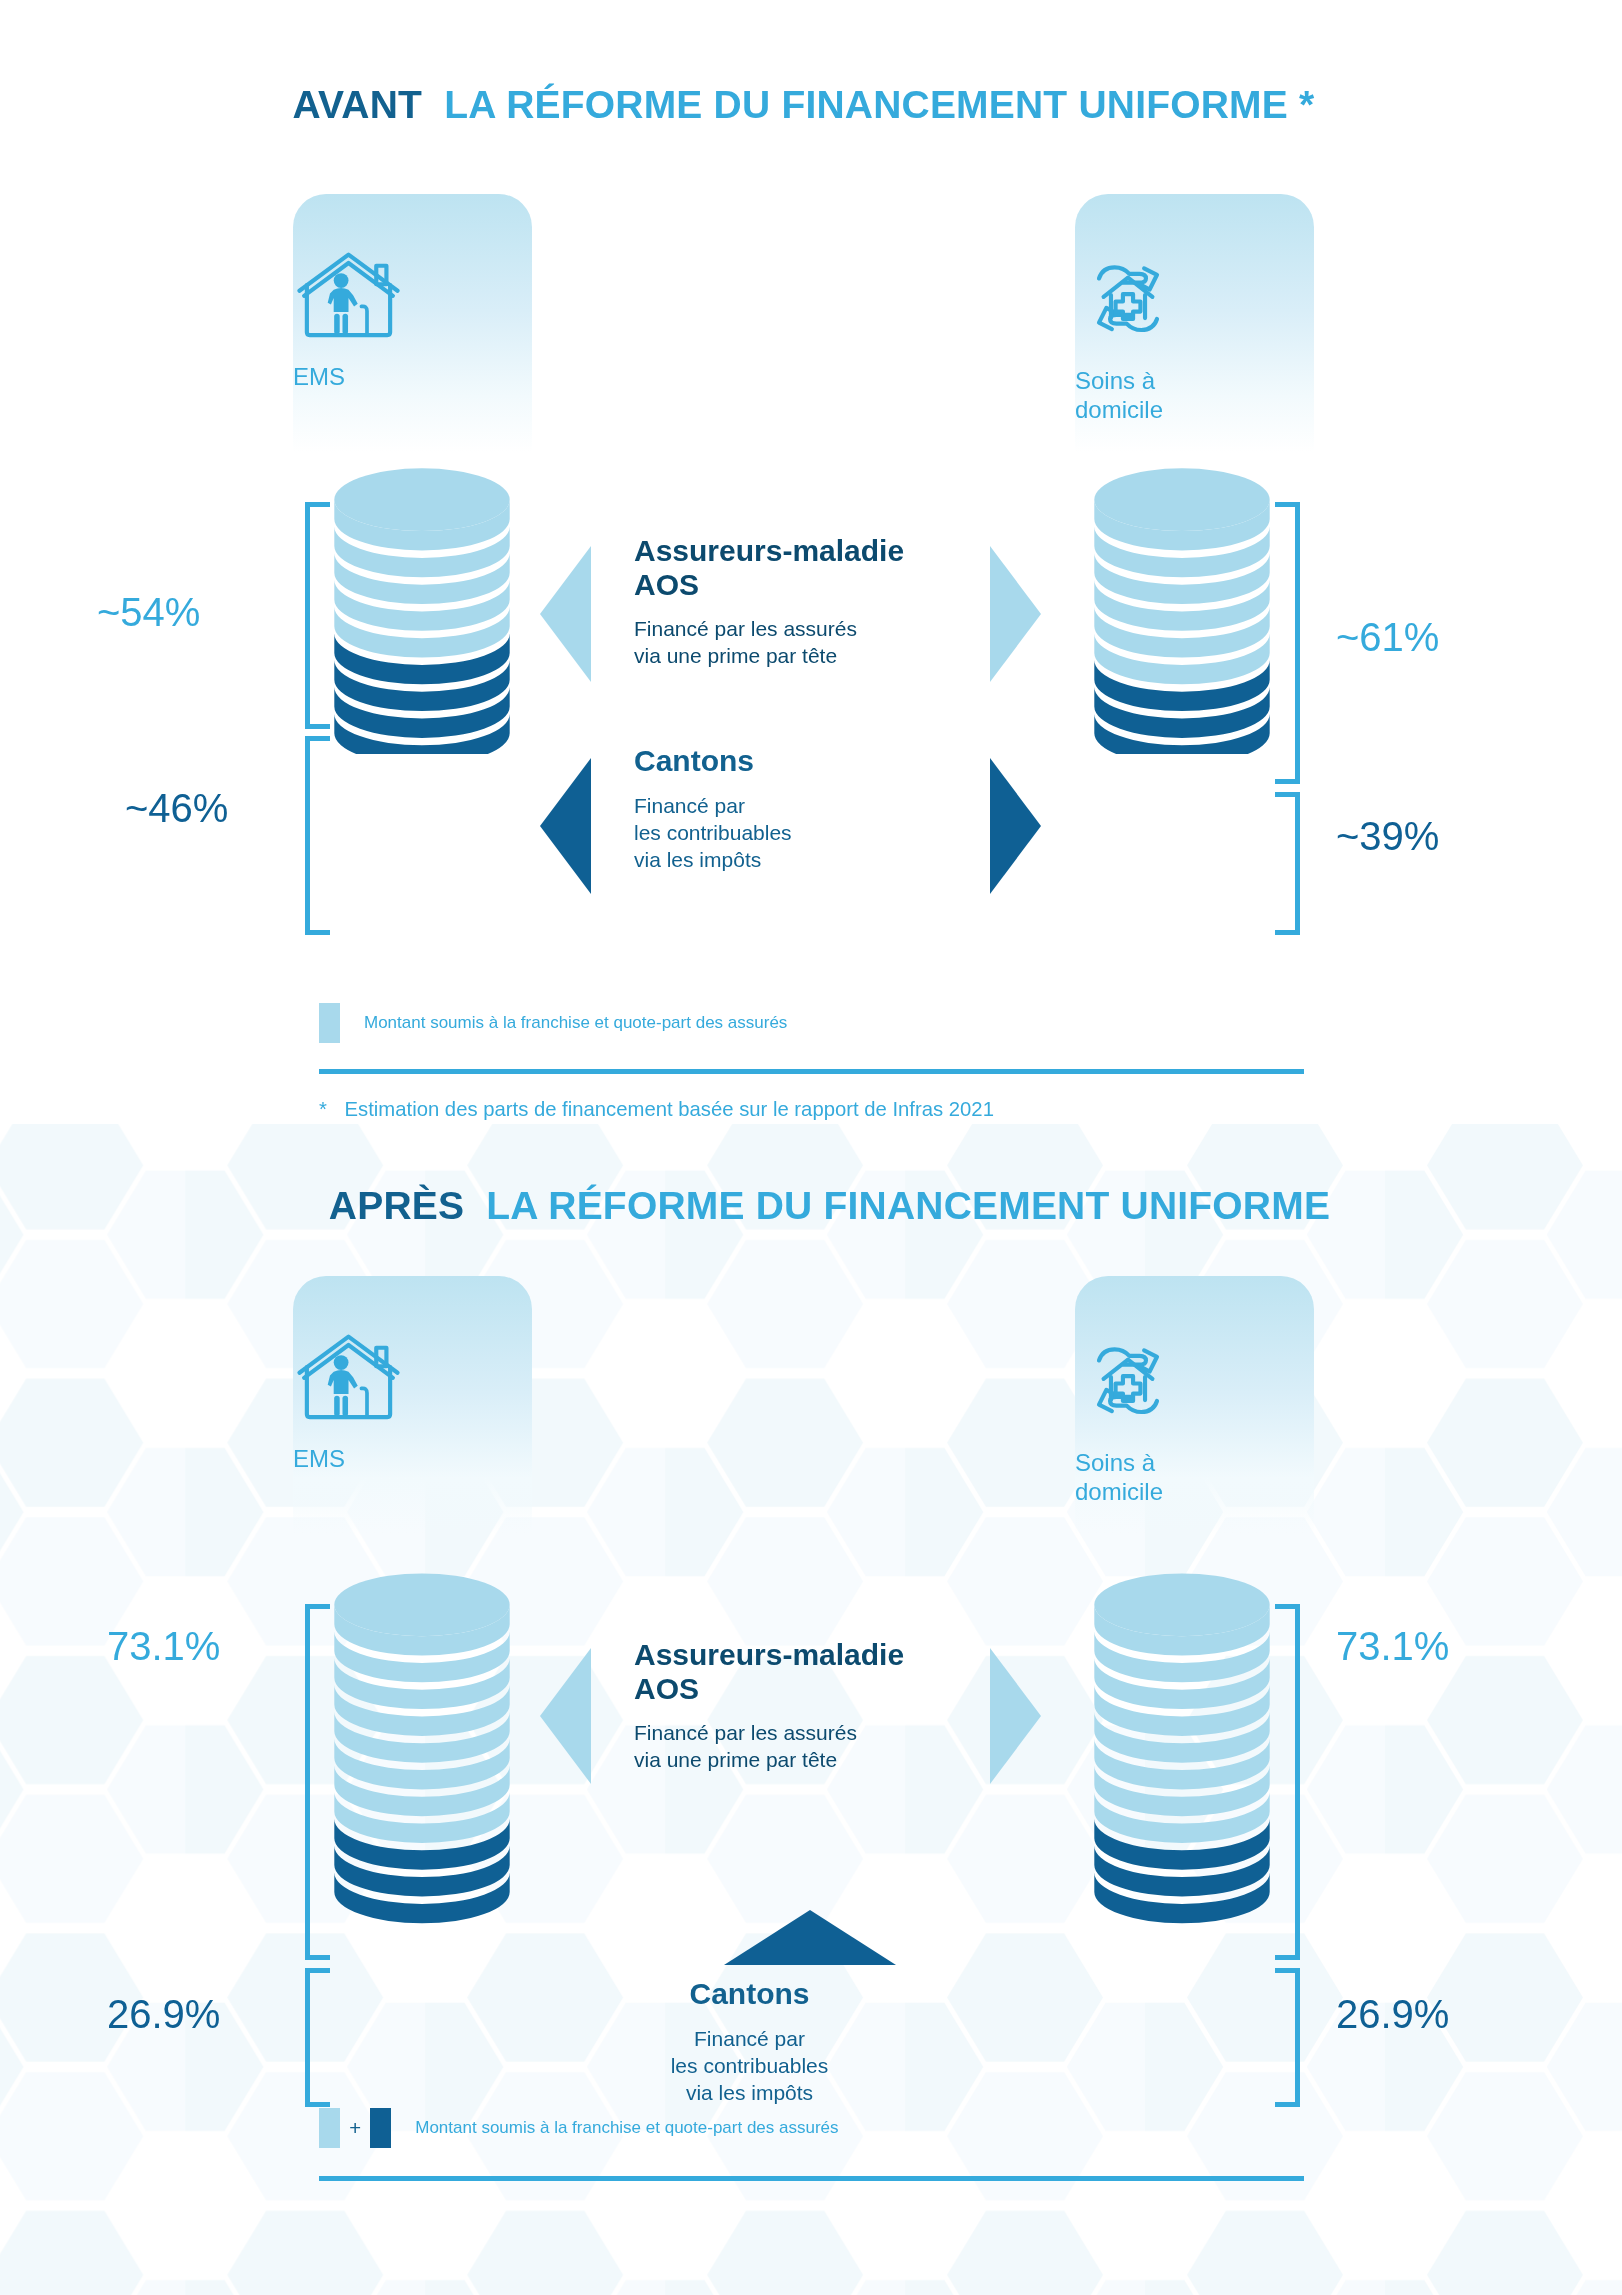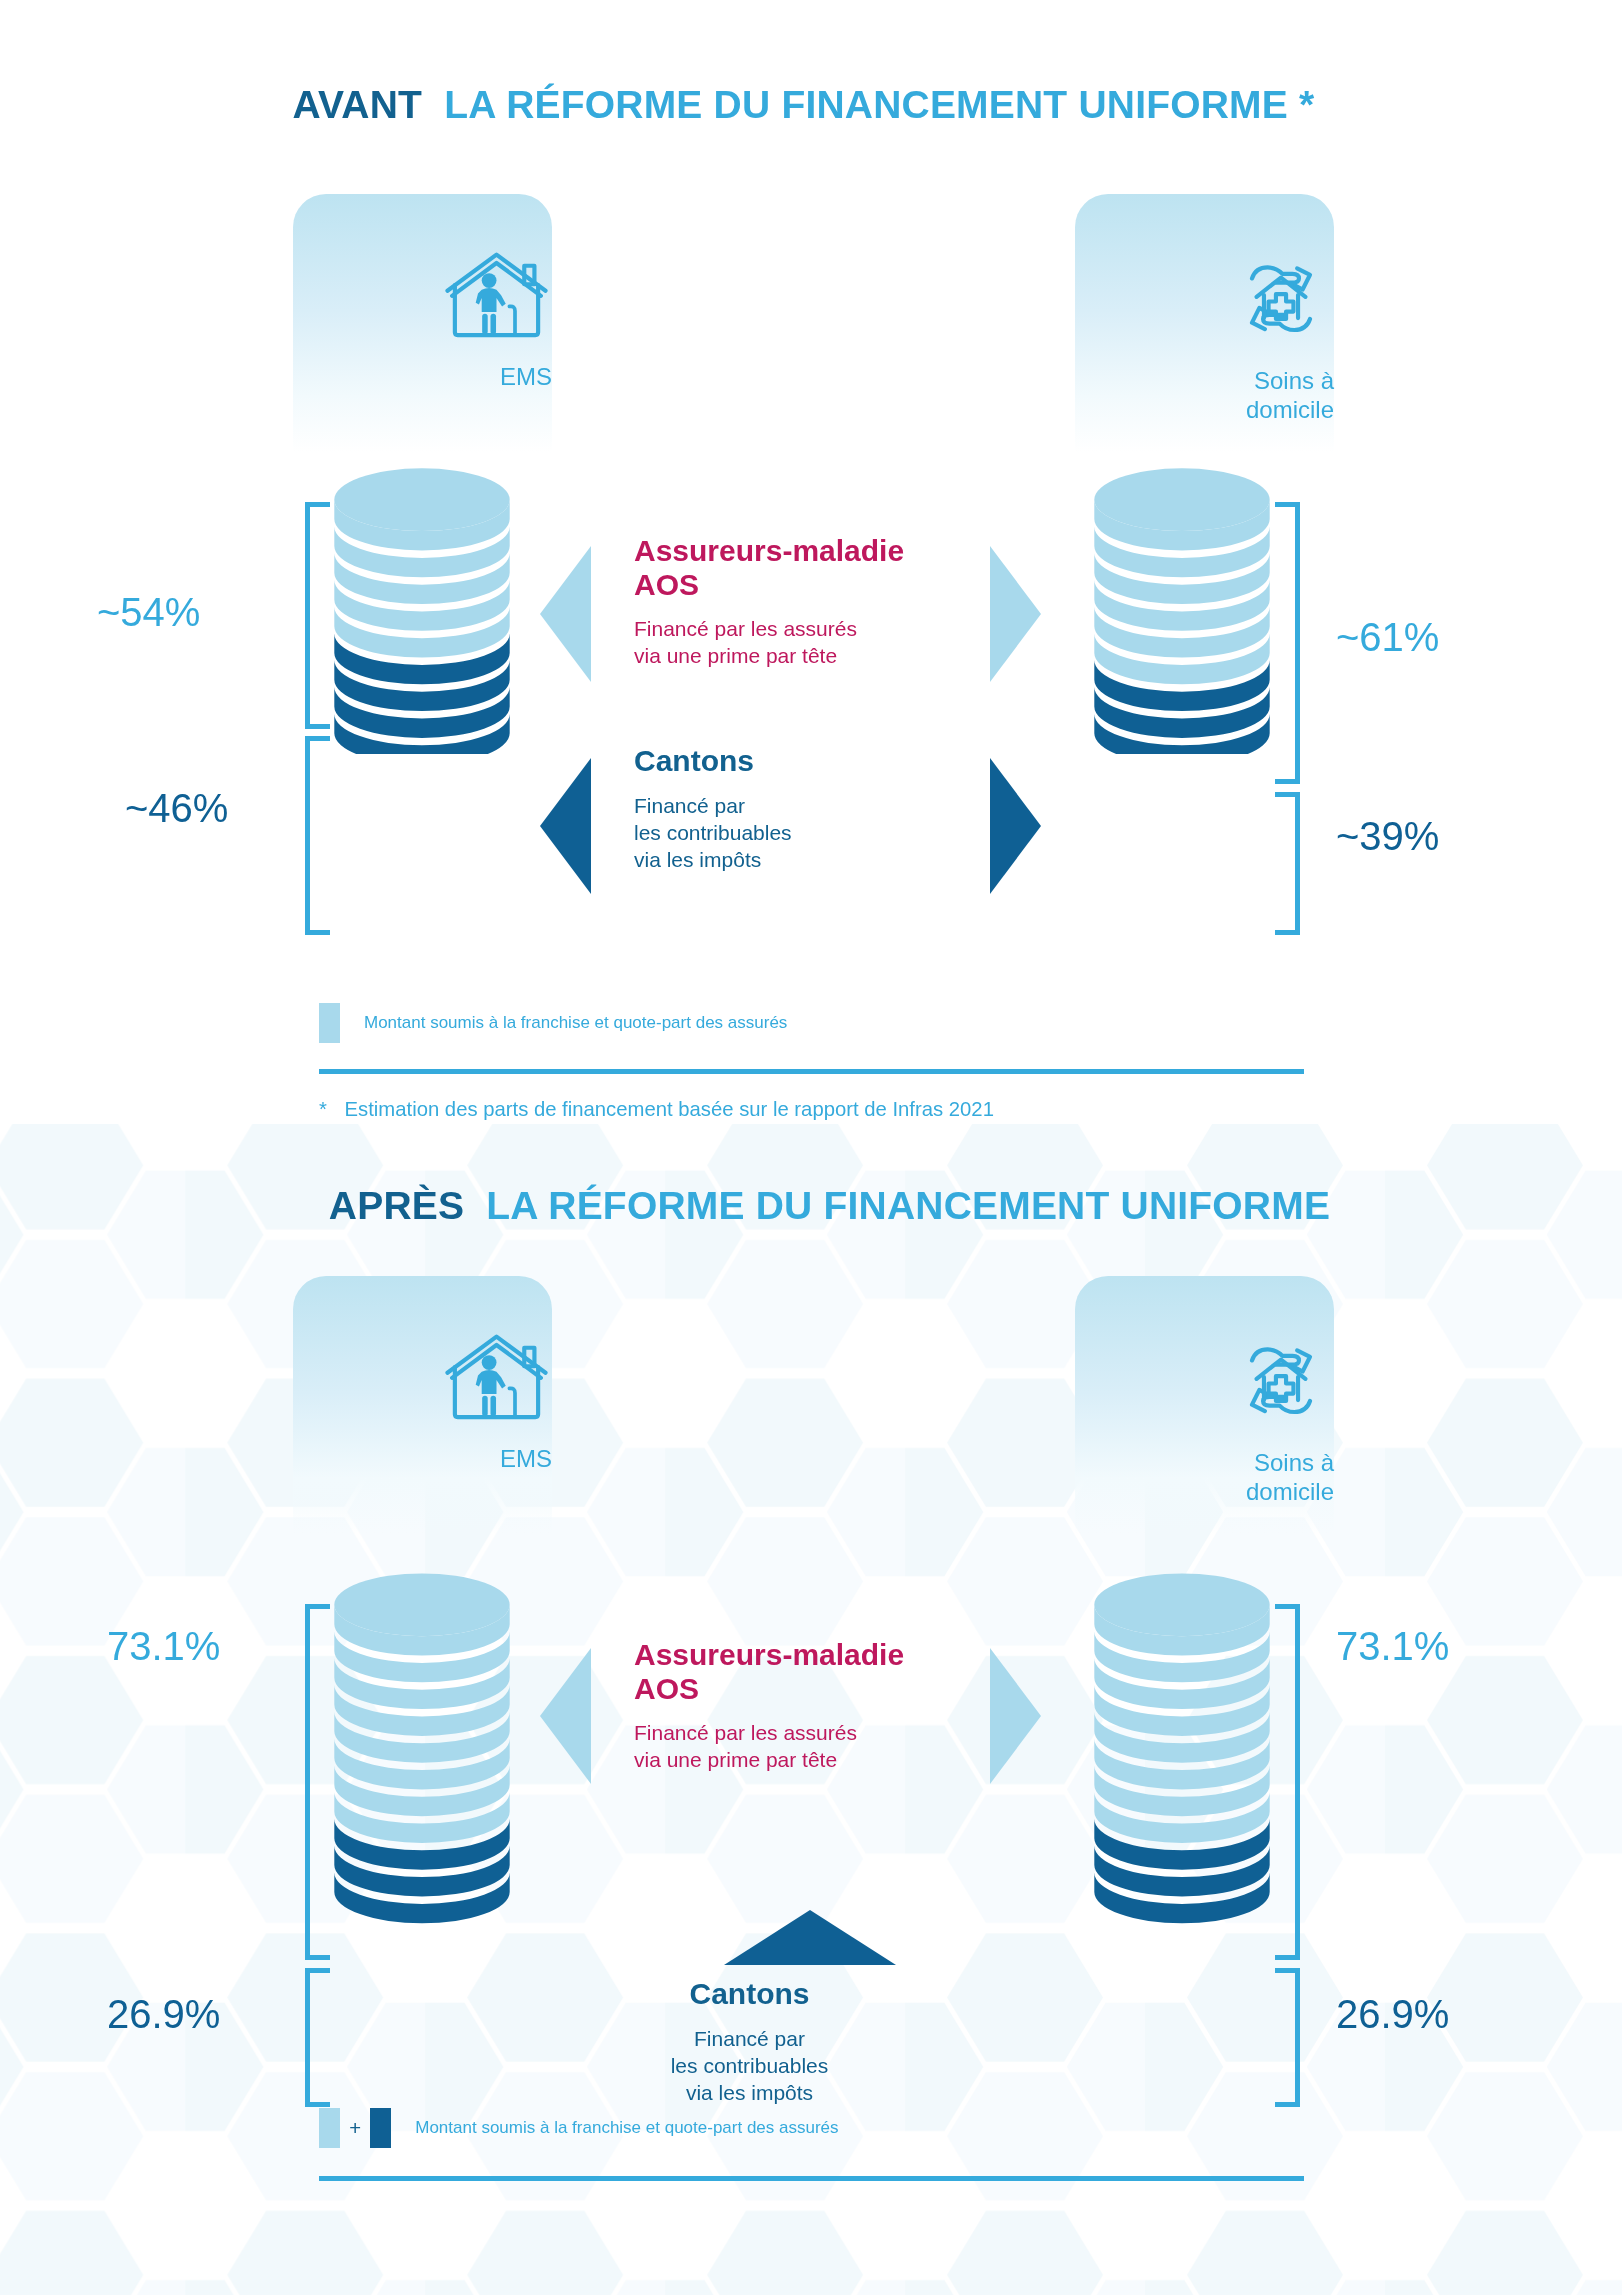--- a/index.html
+++ b/index.html
@@ -31,24 +31,24 @@
     font-size:39px;font-weight:bold;letter-spacing:0.2px;
     white-space:nowrap;
   }
   .title .t-dark{color:#12618F;}
   .title .t-light{color:#35AADC;}
   .sec1 .title{top:83px;}
   .sec2 .title{top:42px;}
 
   
   .card{
-    position:absolute;width:259px;
+    position:absolute;width:239px;
     border-radius:33px 33px 0 0;
     background:linear-gradient(180deg,#BDE3F1 0%,#D9EEF8 45%,#F2FAFD 78%,rgba(255,255,255,0) 100%);
-    text-align:right;
+    text-align:left;
   }
   .card .ico{margin-top:55px;}
   .card .clabel{
     margin-top:15.7px;
     font-size:24px;color:#35AADC;font-weight:400;line-height:1.22;
   }
 
   .sec1 .card-ems{left:293px;top:194px;height:259px;}
   .sec1 .card-home{left:1075px;top:194px;height:259px;}
   .sec2 .card-ems{left:293px;top:134px;height:259px;}
@@ -76,21 +76,21 @@
   
   .pct{position:absolute;font-size:40px;font-weight:normal;white-space:nowrap;}
   .pct.lightc{color:#35AADC;}
   .pct.darkc{color:#0F6094;}
   .pct.r{text-align:left;}
 
   
   .mid{position:absolute;}
   .mid .head{font-size:30px;font-weight:bold;line-height:1.12;}
   .mid .sub{font-size:21px;font-weight:400;line-height:1.3;margin-top:14px;}
-  .mid.light .head,.mid.light .sub{color:#be185d;}
+  .mid.light .head,.mid.light .sub{color:#0c4a6e;}
   .mid.dark  .head,.mid.dark  .sub{color:#12618F;}
 
   
   .arrow{position:absolute;width:0;height:0;}
   .arrow.left.lightc{border-top:68px solid transparent;border-bottom:68px solid transparent;border-right:51px solid #A8D9EC;}
   .arrow.right.lightc{border-top:68px solid transparent;border-bottom:68px solid transparent;border-left:51px solid #A8D9EC;}
   .arrow.left.darkc{border-top:68px solid transparent;border-bottom:68px solid transparent;border-right:51px solid #0F6094;}
   .arrow.right.darkc{border-top:68px solid transparent;border-bottom:68px solid transparent;border-left:51px solid #0F6094;}
   .arrow.up.darkc{border-left:86px solid transparent;border-right:86px solid transparent;border-bottom:55px solid #0F6094;}
 

